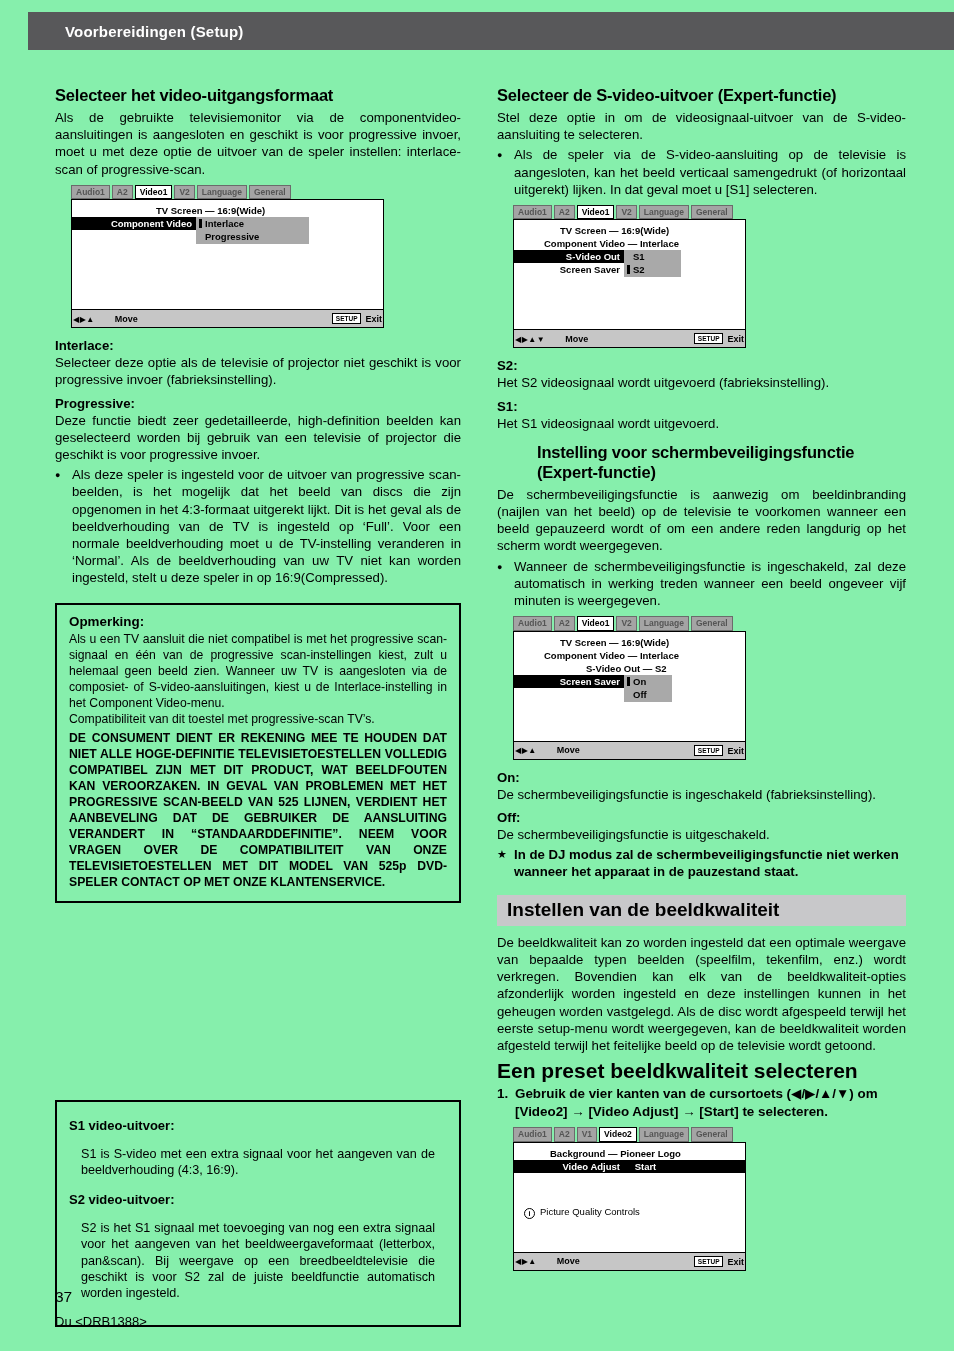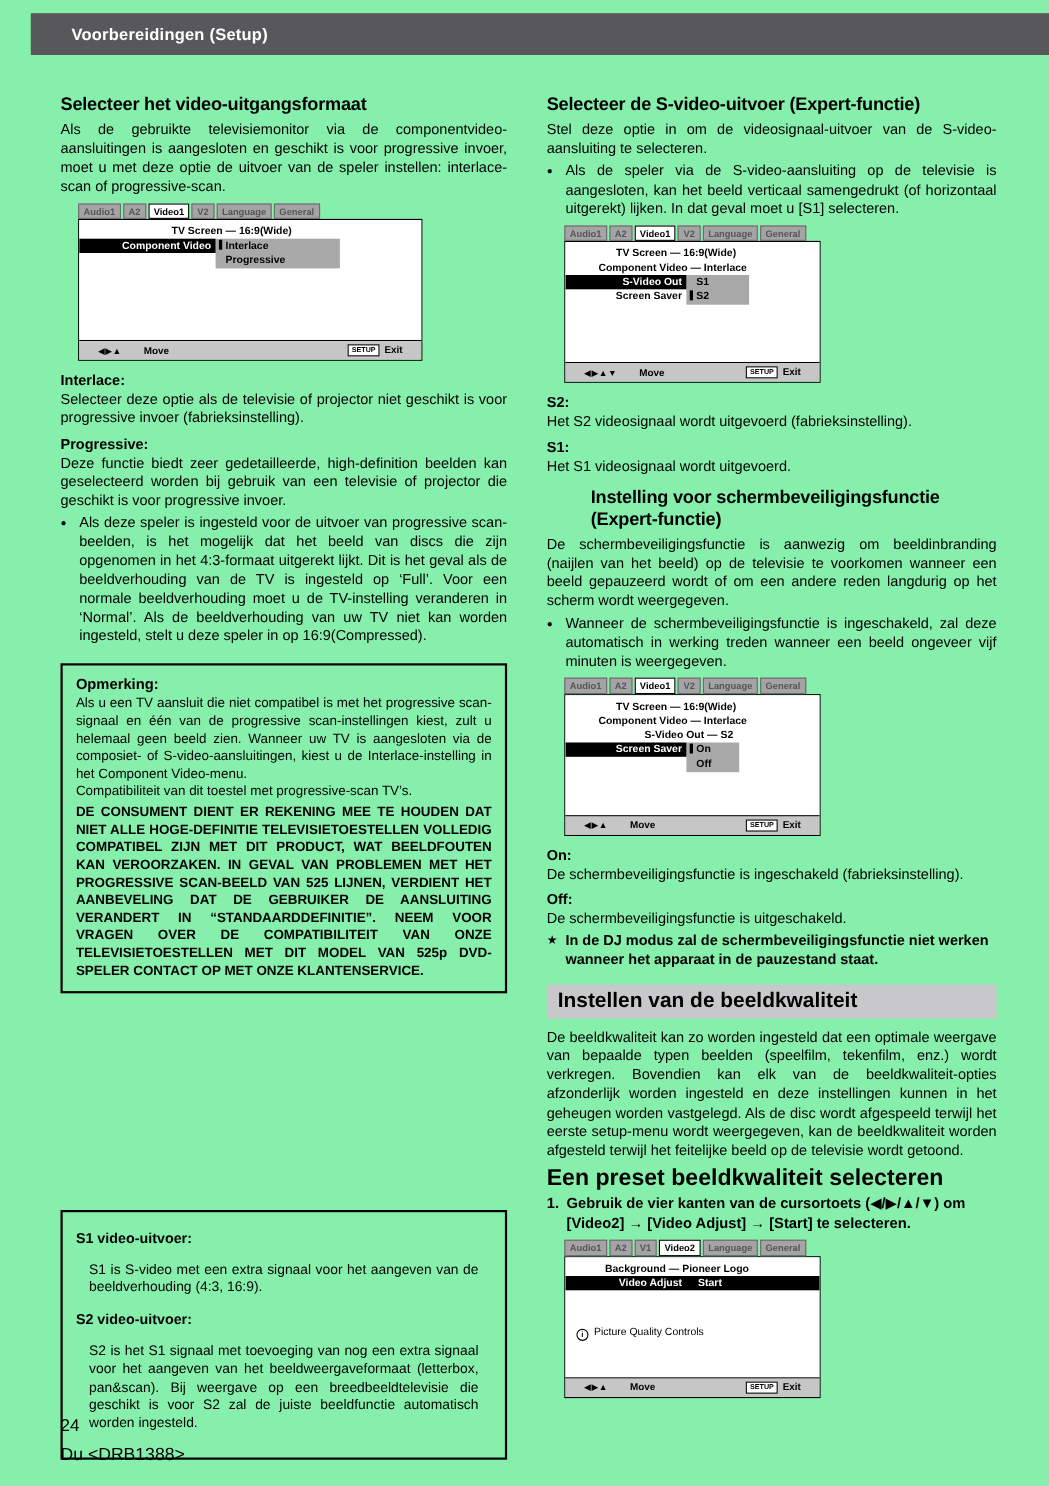--- a/index.html
+++ b/index.html
@@ -45,28 +45,28 @@
   .osd-narrow{width:233px;}
   .osd-tabs{display:flex;gap:2px;align-items:flex-end;}
   .tab{font-size:8.5px;font-weight:bold;padding:2px 4px 1px;background:#a4a4a4;color:#555;border:1px solid #6b6b6b;line-height:1.1;white-space:nowrap;}
   .tab.active{background:#fff;color:#000;border-color:#000;}
   .osd-frame{border:1px solid #000;}
   .osd-body{position:relative;height:109px;background:#fff;overflow:hidden;}
   .osd-row{position:absolute;font-size:9.5px;font-weight:bold;height:13px;line-height:13px;white-space:nowrap;}
   .osd-row.hl{background:#000;color:#fff;}
   .graybox{position:absolute;background:#a9a9a9;}
   .marker{display:inline-block;width:3px;height:9px;background:#000;margin-right:3px;vertical-align:-1px;}
-  .osd-footer{height:17px;background:#c6c6c6;border-top:1px solid #000;display:flex;align-items:center;justify-content:space-between;padding:0 17px;font-size:9px;font-weight:bold;}
+  .osd-footer{height:17px;background:#c6c6c6;border-top:1px solid #000;display:flex;align-items:center;justify-content:space-between;padding:0 1px;font-size:9px;font-weight:bold;}
   .arrows{font-size:8px;letter-spacing:.5px;margin-right:20px;font-weight:normal;}
   .setup-btn{display:inline-block;background:#fff;border:1px solid #000;font-size:6.5px;font-weight:bold;padding:1px 3px;margin-right:4px;vertical-align:1px;}
   .info-i{display:inline-block;width:9px;height:9px;border:1px solid #000;border-radius:50%;font-size:7px;line-height:9px;text-align:center;font-weight:bold;margin-right:5px;vertical-align:-1px;}
   .inforow{position:absolute;font-size:9.5px;font-weight:normal;height:13px;line-height:13px;white-space:nowrap;}
 
   .pagefoot-num{position:absolute;left:55px;top:1288px;font-size:15.5px;}
-  .pagefoot-code{position:absolute;left:55px;top:1314px;font-size:16px;}
+  .pagefoot-code{position:absolute;left:55px;top:1314px;font-size:13px;}
 </style>
 </head>
 <body>
 
 <div class="page">
 
   <div class="topbar">
     <span class="t">Voorbereidingen (Setup)</span>
   </div>
 
@@ -235,16 +235,16 @@
           </div>
         </div>
         <div class="osd-footer">
           <span><span class="arrows">◀▶▲</span><span>Move</span></span>
           <span><span class="setup-btn">SETUP</span><span>Exit</span></span>
         </div>
       </div>
     </div>
   </div>
 
-  <div class="pagefoot-num">24</div>
+  <div class="pagefoot-num">37</div>
   <div class="pagefoot-code">Du &lt;DRB1388&gt;</div>
 
 </div>
 
 </body></html>

